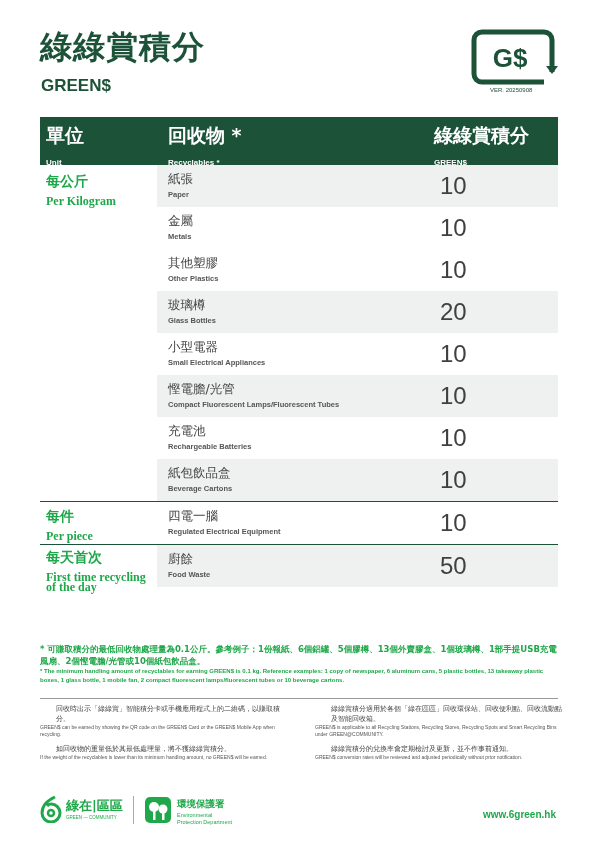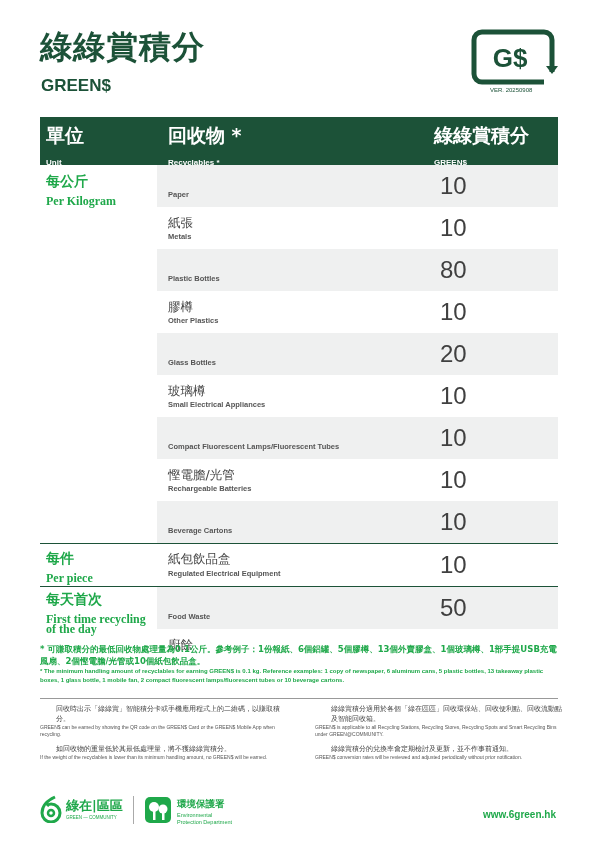--- a/index.html
+++ b/index.html
@@ -13,21 +13,21 @@
   .th { position: absolute; top: 6px; }
   .th .zh { font-size: 19px; font-weight: bold; display: block; }
   .th .en { font-family: "Liberation Sans", sans-serif; font-size: 8px; font-weight: bold; display: block; margin-top: 9px; }
   .group { position: relative; border-bottom: 1px solid #1c5238; }
   .group.last { border-bottom: none; }
   .unit { position: absolute; left: 6px; top: 8px; color: #1fa84a; width: 110px; }
   .unit .zh { font-size: 14px; font-weight: bold; display: block; }
   .unit .en { font-family: Liberation Serif, serif; font-size: 12px; font-weight: bold; display: block; margin-top: 5px; line-height: 10px; }
   .row { margin-left: 117px; height: 42px; position: relative; }
   .row.alt { background: #eff0f0; }
-  .row .zh { position: absolute; left: 11px; top: 6px; font-size: 12.5px; color: #444; margin-top: 44px; }
+  .row .zh { position: absolute; left: 11px; top: 6px; font-size: 12.5px; color: #444; }
   .row .en { position: absolute; left: 11px; top: 25px; font-family: "Liberation Sans", sans-serif; font-size: 7.5px; font-weight: bold; color: #555; }
   .row .val { position: absolute; left: 283px; top: 7px; font-family: "Liberation Sans", sans-serif; font-size: 24px; color: #404040; }
   .note { position: absolute; left: 40px; width: 520px; color: #1fa84a; font-weight: bold; }
   .note1 { top: 643px; font-size: 8.5px; line-height: 12px; }
   .note2 { top: 667px; font-family: "Liberation Sans", sans-serif; font-size: 6px; line-height: 9px; }
   .divider { position: absolute; left: 40px; width: 518px; top: 698px; height: 1px; background: #999; }
   .info { position: absolute; top: 704px; width: 250px; }
   .info.left { left: 40px; }
   .info.right { left: 315px; }
   .info p { margin-bottom: 6px; }
@@ -78,25 +78,20 @@
       </div>
     <div class="row alt">
         <span class="zh">紙張</span>
         <span class="en">Paper</span>
         <span class="val">10</span>
       </div>
     <div class="row">
         <span class="zh">金屬</span>
         <span class="en">Metals</span>
         <span class="val">10</span>
-      </div>
-    <div class="row alt">
-        <span class="zh">膠樽</span>
-        <span class="en">Plastic Bottles</span>
-        <span class="val">80</span>
       </div>
     <div class="row">
         <span class="zh">其他塑膠</span>
         <span class="en">Other Plastics</span>
         <span class="val">10</span>
       </div>
     <div class="row alt">
         <span class="zh">玻璃樽</span>
         <span class="en">Glass Bottles</span>
         <span class="val">20</span>

